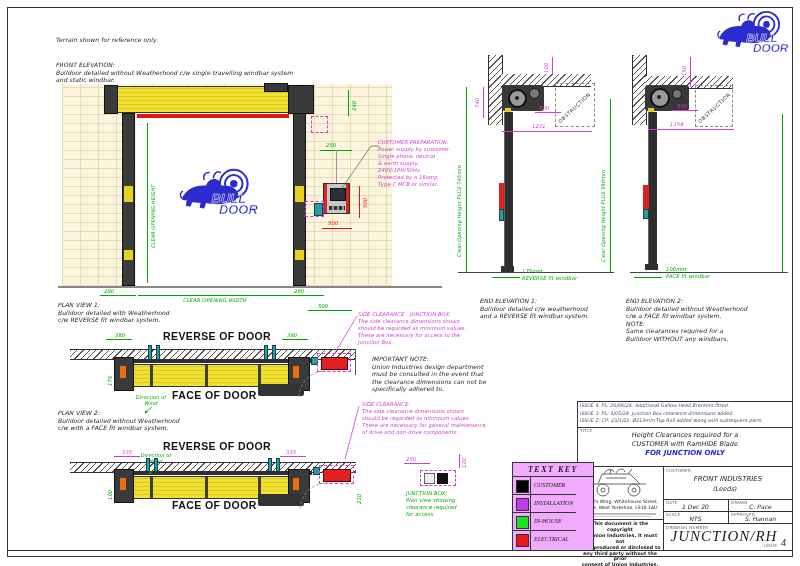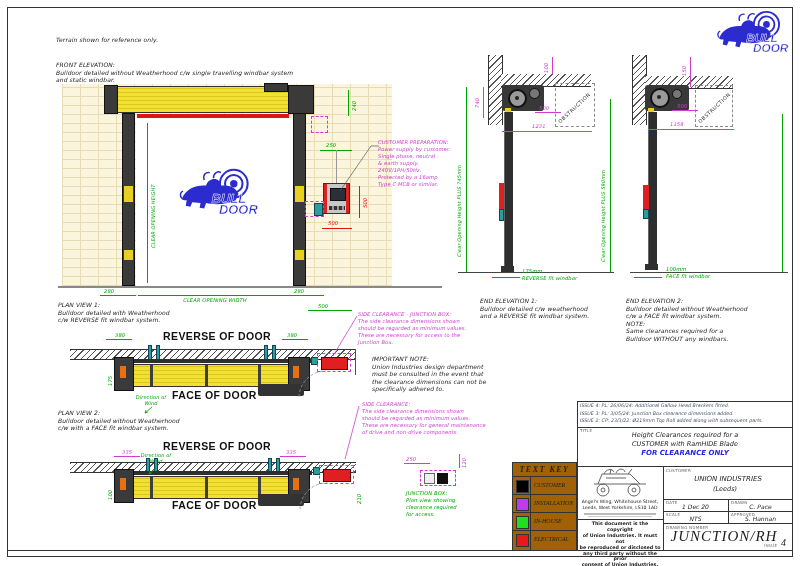--- a/index.html
+++ b/index.html
@@ -335,54 +335,54 @@
   <div class="abs tb-line" style="left:663px;top:466px;width:1px;height:85px;"></div>
   <div class="abs tb-line" style="left:663px;top:499px;width:130px;height:1px;"></div>
   <div class="abs tb-line" style="left:663px;top:511px;width:130px;height:1px;"></div>
   <div class="abs tb-line" style="left:663px;top:523px;width:130px;height:1px;"></div>
   <div class="abs tb-line" style="left:728px;top:499px;width:1px;height:24px;"></div>
   <div class="abs tb-line" style="left:577px;top:519px;width:86px;height:1px;"></div>
 
   <div class="abs tb-label" style="left:580px;top:428px;">TITLE</div>
   <div class="abs tb-val center" style="left:577px;top:431px;width:216px;font-size:6.5px;">Height Clearances required for a</div>
   <div class="abs tb-val center" style="left:577px;top:440px;width:216px;font-size:6.5px;">CUSTOMER with RamHIDE Blade</div>
-  <div class="abs center" style="left:577px;top:449px;width:216px;font-size:7px;font-style:italic;font-weight:bold;color:#2525e0;">FOR CLEARANCE ONLY</div>
+  <div class="abs center" style="left:577px;top:449px;width:216px;font-size:7px;font-style:italic;font-weight:bold;color:#2525e0;">FOR JUNCTION ONLY</div>
 
   <svg class="abs" style="left:590px;top:466px;" width="60" height="32" viewBox="0 0 60 32">
       <use href="#union-logo"></use>
     </svg>
   <div class="abs addr" style="left:577px;top:499px;width:86px;">Angel's Wing, Whitehouse Street,</div>
   <div class="abs addr" style="left:577px;top:505px;width:86px;">Leeds, West Yorkshire, LS10 1AD</div>
   <div class="abs" style="left:584px;top:513px;width:72px;height:1.6px;background:#bbb;"></div>
   <div class="abs" style="left:588px;top:516px;width:64px;height:1.2px;background:#ccc;"></div>
   <div class="abs" style="left:578px;top:521px;width:84px;">
     <div class="copyright">This document is the copyright</div>
     <div class="copyright">of Union Industries. It must not</div>
     <div class="copyright">be reproduced or disclosed to</div>
     <div class="copyright">any third party without the prior</div>
     <div class="copyright">consent of Union Industries.</div>
   </div>
 
   <div class="abs tb-label" style="left:666px;top:468px;">CUSTOMER</div>
-  <div class="abs tb-val center" style="left:663px;top:475px;width:130px;font-size:7px;">UNION INDUSTRIES</div>
+  <div class="abs tb-val center" style="left:663px;top:475px;width:130px;font-size:7px;">FRONT INDUSTRIES</div>
   <div class="abs tb-val center" style="left:663px;top:485px;width:124px;font-size:6.5px;">(Leeds)</div>
   <div class="abs tb-label" style="left:666px;top:500px;">DATE</div>
   <div class="abs tb-val center" style="left:663px;top:502.5px;width:65px;">1 Dec 20</div>
   <div class="abs tb-label" style="left:731px;top:500px;">DRAWN</div>
   <div class="abs tb-val center" style="left:728px;top:502.5px;width:65px;">C. Pace</div>
   <div class="abs tb-label" style="left:666px;top:512px;">SCALE</div>
   <div class="abs tb-val center" style="left:663px;top:514.5px;width:65px;">NTS</div>
   <div class="abs tb-label" style="left:731px;top:512px;">APPROVED</div>
   <div class="abs tb-val center" style="left:728px;top:514.5px;width:65px;">S. Hannan</div>
   <div class="abs tb-label" style="left:666px;top:524.5px;">DRAWING NUMBER</div>
   <div class="abs serifita center" style="left:663px;top:528px;width:122px;font-size:15px;color:#222;letter-spacing:1px;">JUNCTION/RH</div>
   <div class="abs tb-label" style="left:764px;top:543px;">ISSUE</div>
   <div class="abs serifita" style="left:781px;top:537px;font-size:10px;color:#222;">4</div>
 
-  <div class="abs" style="left:512px;top:462px;width:65px;height:89px;border:1px solid #333;box-sizing:border-box;background:#a16207;">
+  <div class="abs" style="left:512px;top:462px;width:82px;height:89px;border:1px solid #333;box-sizing:border-box;background:#f0abfc;">
     <div class="serifita center" style="font-weight:bold;font-size:8px;letter-spacing:1.5px;line-height:13px;border-bottom:1px solid #333;color:#222;">TEXT KEY</div>
     <div class="abs tb-line" style="left:17px;top:13px;width:1px;height:74px;"></div>
     <div class="abs tb-line" style="left:0;top:31px;width:63px;height:1px;"></div>
     <div class="abs tb-line" style="left:0;top:49px;width:63px;height:1px;"></div>
     <div class="abs tb-line" style="left:0;top:67px;width:63px;height:1px;"></div>
     <div class="abs" style="left: 3px; top: 17px; width: 11px; height: 11px; border: 1px solid rgb(51, 51, 51); background-color: rgb(0, 0, 0);"></div>
     <div class="abs serifita" style="left:21px;top:19px;font-size:6px;color:#222;">CUSTOMER</div>
     <div class="abs" style="left: 3px; top: 35px; width: 11px; height: 11px; border: 1px solid rgb(51, 51, 51); background-color: rgb(192, 60, 232);"></div>
     <div class="abs serifita" style="left:21px;top:37px;font-size:6px;color:#222;">INSTALLATION</div>
     <div class="abs" style="left: 3px; top: 53px; width: 11px; height: 11px; border: 1px solid rgb(51, 51, 51); background-color: rgb(30, 224, 30);"></div>

